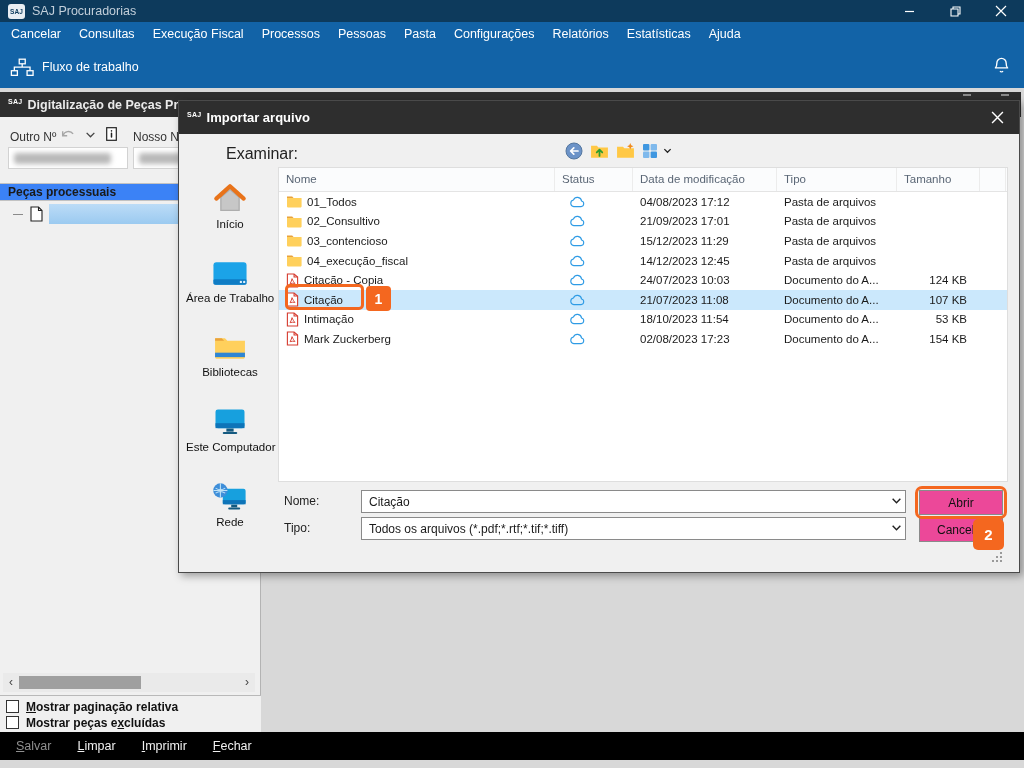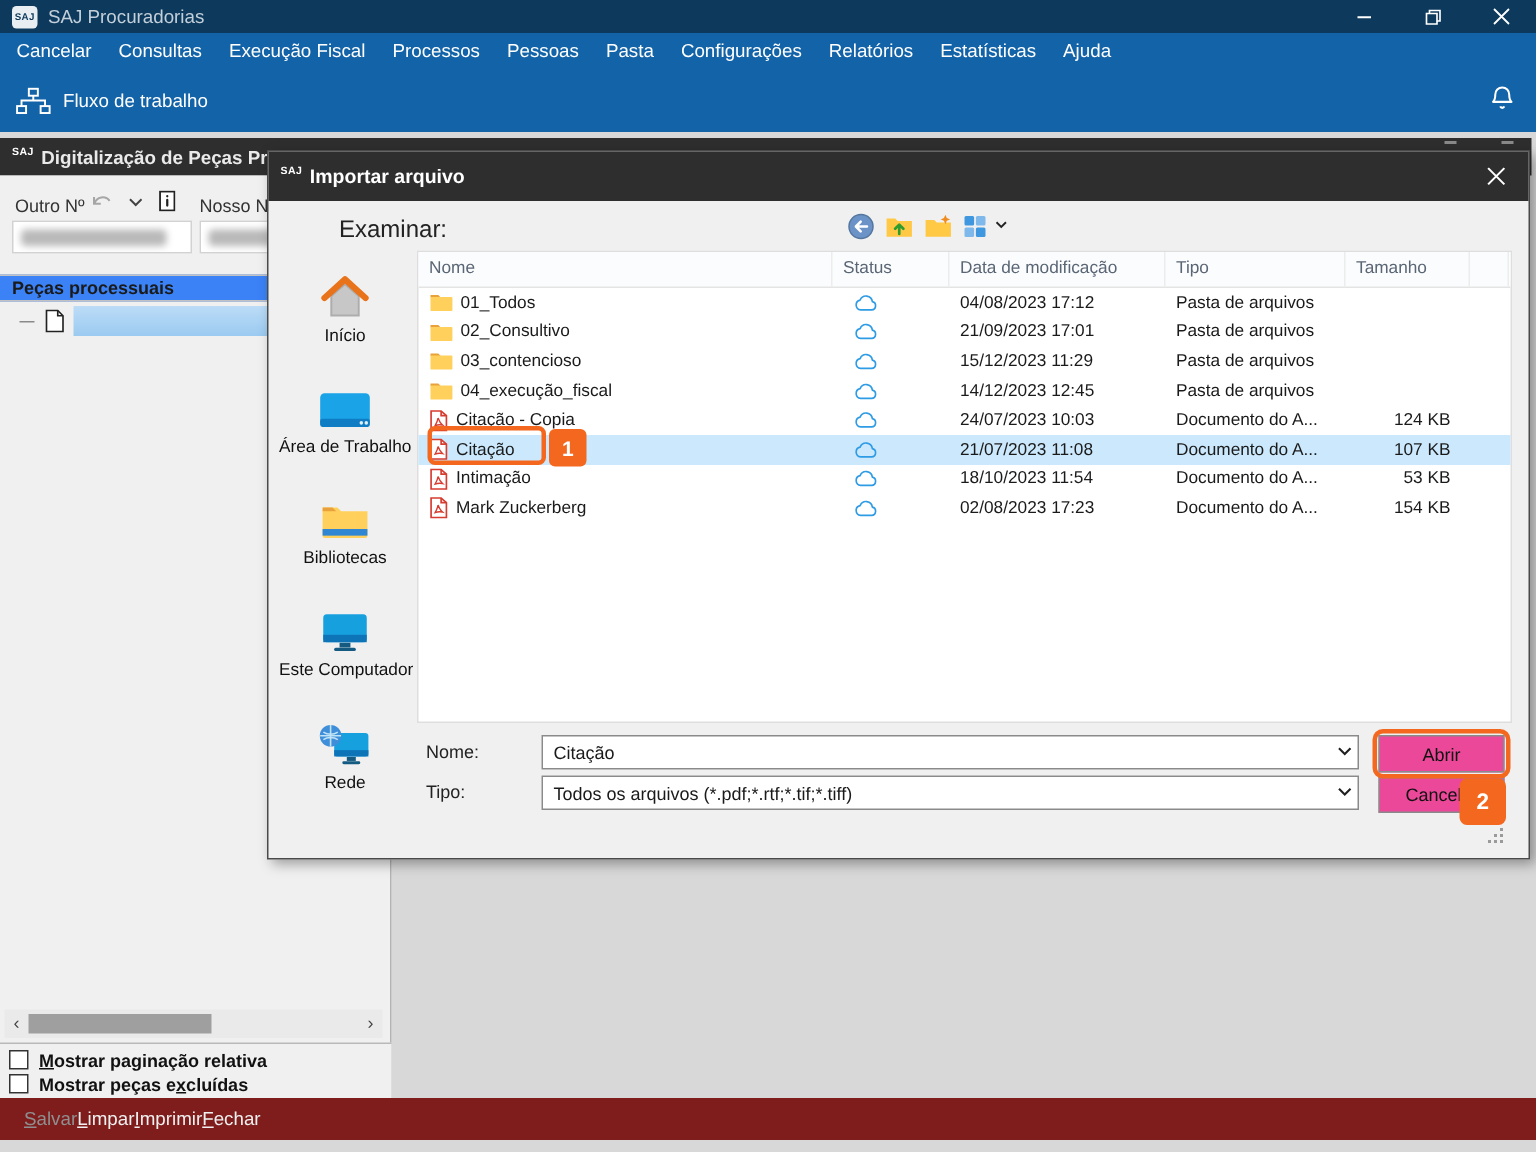--- a/index.html
+++ b/index.html
@@ -24,21 +24,21 @@
   .menubar { position:absolute; left:0; top:22px; width:1024px; height:24px;
     background:#1263a7; display:flex; align-items:center; padding-left:2px; }
   .menu-item { color:#fff; font-size:12.5px; padding:0 9px; line-height:24px; white-space:nowrap; }
 
   .app-toolbar { position:absolute; left:0; top:46px; width:1024px; height:42px;
     background:#1263a7; display:flex; align-items:center; }
   .flow-btn { display:flex; align-items:center; gap:8px; margin-left:10px; color:#fff; font-size:12.5px; }
   .bell { margin-left:auto; margin-right:14px; }
 
   .bottom-bar { position:absolute; left:0; top:732px; width:1024px; height:28px;
-    background:#7f1d1d; display:flex; align-items:center; padding-left:16px; }
+    background:#000000; display:flex; align-items:center; gap:26px; padding-left:16px; }
   .action-btn { color:#f0f0f0; font-size:12.5px; white-space:nowrap; }
   .action-btn.disabled { color:#8f8f8f; }
 
   
   .bg-window { position:absolute; left:0; top:92px; width:1021px; height:640px; }
   .bg-titlebar { position:absolute; left:0; top:0; width:100%; height:25px; background:#2e2e2e;
     display:flex; align-items:center; overflow:hidden; }
   .saj-mini { color:#fff; font-size:7px; font-weight:bold; margin:0 0 6px 8px; letter-spacing:.3px; }
   .bg-title { color:#eaeaea; font-size:12.5px; font-weight:bold; margin-left:5px; white-space:nowrap; }
   .bg-ctrl-hint { position:absolute; top:2px; width:8px; height:2px; background:#8a8a8a; }

